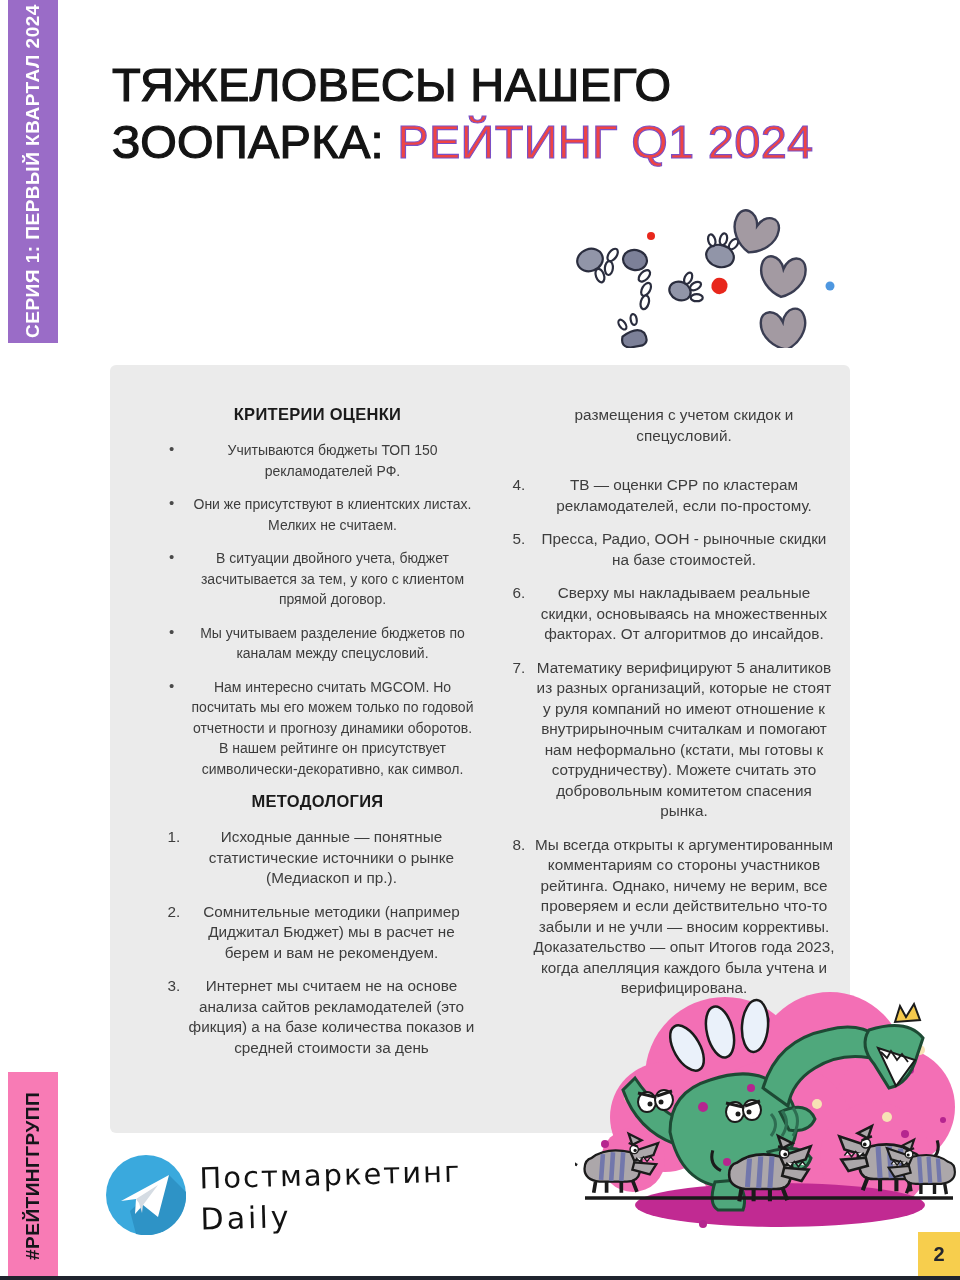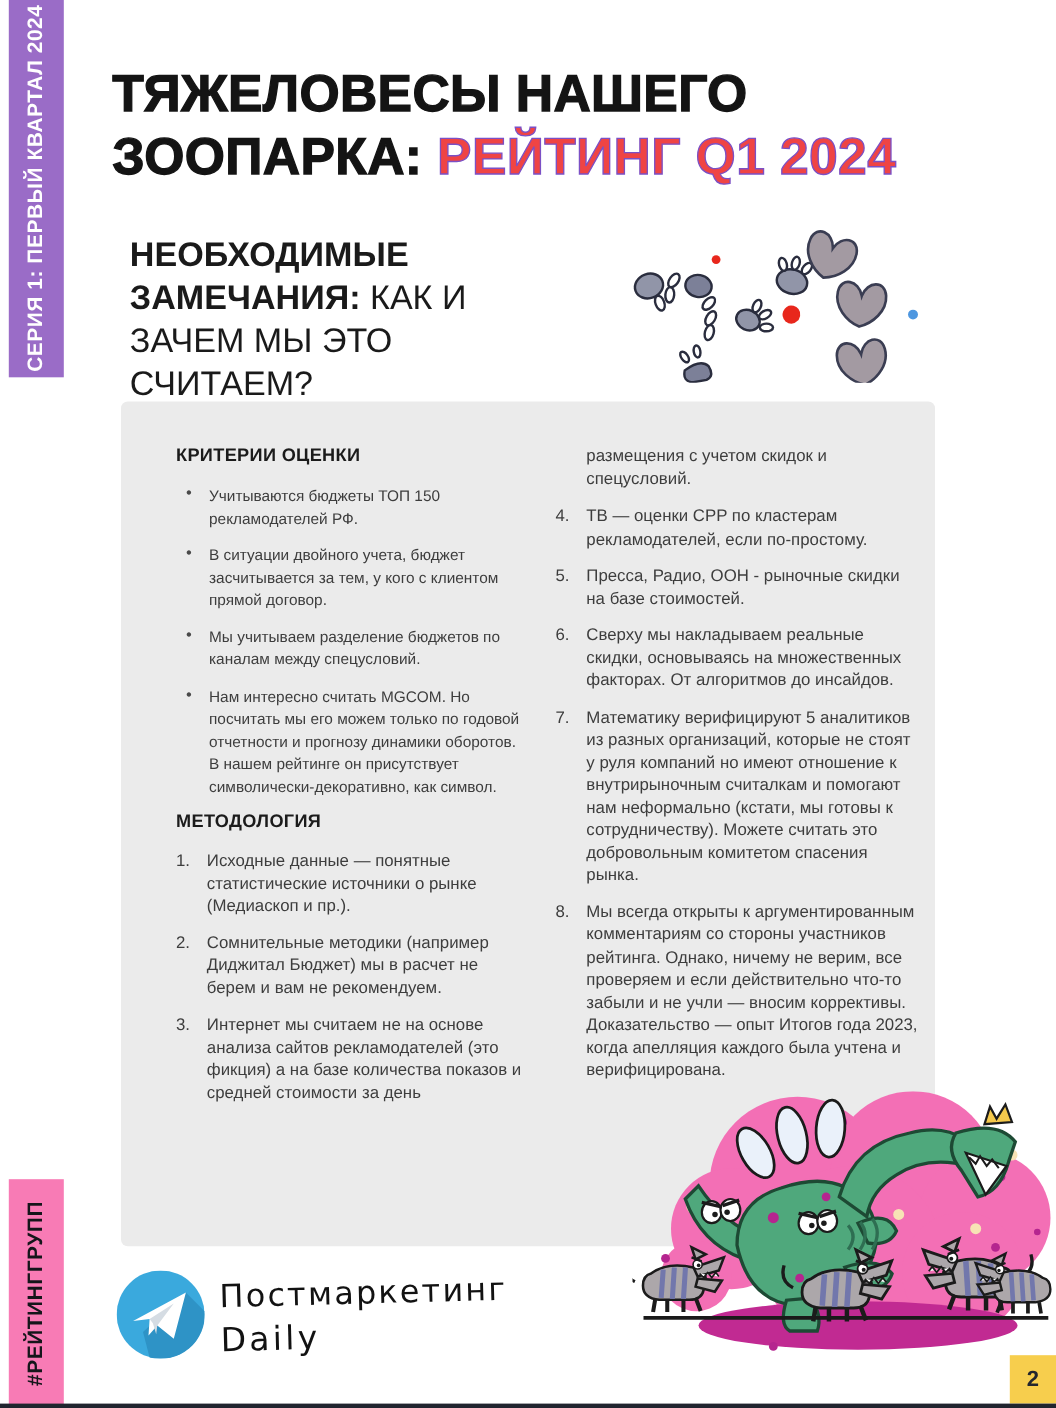--- a/index.html
+++ b/index.html
@@ -20,63 +20,63 @@
     position: absolute; inset: 0;
     display: flex; align-items: center; justify-content: center;
     writing-mode: vertical-rl; transform: rotate(180deg);
     font-weight: bold; font-size: 19px; letter-spacing: 0.5px;
     white-space: nowrap; color: #ffffff;
   }
   .vtext.dark { color: #15151a; }
 
   
   .title {
-    position: absolute; left: 102px; top: 56px;
-    font-size: 47px; line-height: 57px; font-weight: bold;
+    position: absolute; left: 112px; top: 56px;
+    font-size: 47px; line-height: 57px; font-weight: normal;
     color: #141414; letter-spacing: 0.3px;
     -webkit-text-stroke: 1.2px #141414;
     white-space: nowrap;
   }
   .title .accent { color: #ef4444; -webkit-text-stroke-color: #7B50C5; }
   .subtitle {
     position: absolute; left: 118px; top: 212px; width: 400px;
     font-size: 31px; line-height: 39px; color: #1a1a1a; font-weight: normal;
   }
   .subtitle strong { font-weight: bold; }
 
   
   .paws { position: absolute; left: 552px; top: 188px; width: 400px; height: 160px; }
 
   
   .panel {
     position: absolute; left: 110px; top: 365px; width: 740px; height: 768px;
     background: #EBEBEB; border-radius: 6px;
     display: flex; padding: 40px 0 0 50px; gap: 30px;
   }
-  .col { color: #3d3d3d; }
+  .col { color: #3d3d3d; text-align: center; }
   .col.left  { width: 315px; }
   .col.right { width: 330px; }
   .sec-heading {
     font-size: 16.5px; font-weight: bold; color: #1b1b1b;
     letter-spacing: 0.3px; margin-bottom: 16px;
   }
   .sec-heading.mt { margin-top: 12px; }
   .bullet-list { list-style: none; }
   .bullet-list li {
     position: relative; padding-left: 30px; margin-bottom: 13px;
     font-size: 14px; line-height: 20.5px;
   }
   .bullet-list li::before {
     content: "•"; position: absolute; left: 9px; top: -1px;
     color: #4a4a4a; font-size: 15px;
   }
   .nrow { display: flex; margin-bottom: 13px; font-size: 15.3px; line-height: 20.5px; }
   .nrow .num  { width: 28px; flex: none; }
   .nrow .ntext{ flex: 1; }
-  .continuation { margin-left: 28px; margin-bottom: 14px; font-size: 15.3px; line-height: 20.5px; }
+  .continuation { margin-left: 28px; margin-bottom: 29px; font-size: 15.3px; line-height: 20.5px; }
 
   
   .tg-logo { position: absolute; left: 106px; top: 1155px; width: 80px; height: 80px; }
   .logo-text {
     position: absolute; left: 200px; top: 1158px;
     font-family: "DejaVu Sans", sans-serif; color: #121212;
     transform: rotate(-1.5deg);
   }
   .logo-text .l1 { font-size: 29px; letter-spacing: 2px; }
   .logo-text .l2 { font-size: 30px; letter-spacing: 3px; margin-top: 6px; }
@@ -104,24 +104,20 @@
   <div class="strip pink">
     <span class="vtext dark">#РЕЙТИНГГРУПП</span>
   </div>
 
   <h1 class="title">
     <span>ТЯЖЕЛОВЕСЫ НАШЕГО</span><br>
     <span>ЗООПАРКА:</span>
     <span class="accent">РЕЙТИНГ Q1 2024</span>
   </h1>
 
-  <h2 class="subtitle">
-    <strong>НЕОБХОДИМЫЕ ЗАМЕЧАНИЯ:</strong>
-    <span>КАК И ЗАЧЕМ МЫ ЭТО СЧИТАЕМ?</span>
-  </h2>
 
   <svg class="paws" viewBox="0 0 400 160">
     <g stroke="#2a2d3e" stroke-width="2.2" fill="#9195A8">
 
       <g transform="translate(38,72) rotate(-20)">
         <ellipse cx="0" cy="0" rx="13" ry="11"></ellipse>
         <ellipse cx="4" cy="18" rx="4" ry="7" fill="#fff"></ellipse>
         <ellipse cx="15" cy="14" rx="4" ry="7" fill="#fff" transform="rotate(25 15 14)"></ellipse>
         <ellipse cx="23" cy="3" rx="4" ry="7" fill="#fff" transform="rotate(55 23 3)"></ellipse>
       </g>
@@ -163,20 +159,21 @@
     <circle cx="99" cy="48" r="4" fill="#E8271C"></circle>
     <path d="M160,95 q4,-8 12,-4 q6,4 2,12 q-6,6 -12,1 q-4,-4 -2,-9 Z" fill="#E8271C"></path>
     <circle cx="278" cy="98" r="4.5" fill="#4E97E0"></circle>
   </svg>
 
   <section class="panel">
     <div class="col left">
       <div class="sec-heading">КРИТЕРИИ ОЦЕНКИ</div>
       <ul class="bullet-list">
         <li>Учитываются бюджеты ТОП 150 рекламодателей РФ.</li>
+        <li>Они же присутствуют в клиентских листах. Мелких не считаем.</li>
         <li>В ситуации двойного учета, бюджет засчитывается за тем, у кого с клиентом прямой договор.</li>
         <li>Мы учитываем разделение бюджетов по каналам между спецусловий.</li>
         <li>Нам интересно считать MGCOM. Но посчитать мы его можем только по годовой отчетности и прогнозу динамики оборотов. В нашем рейтинге он присутствует символически-декоративно, как символ.</li>
       </ul>
       <div class="sec-heading mt">МЕТОДОЛОГИЯ</div>
       <div class="nrow">
         <span class="num">1.</span>
         <span class="ntext">Исходные данные — понятные статистические источники о рынке (Медиаскоп и пр.).</span>
       </div>
       <div class="nrow">

